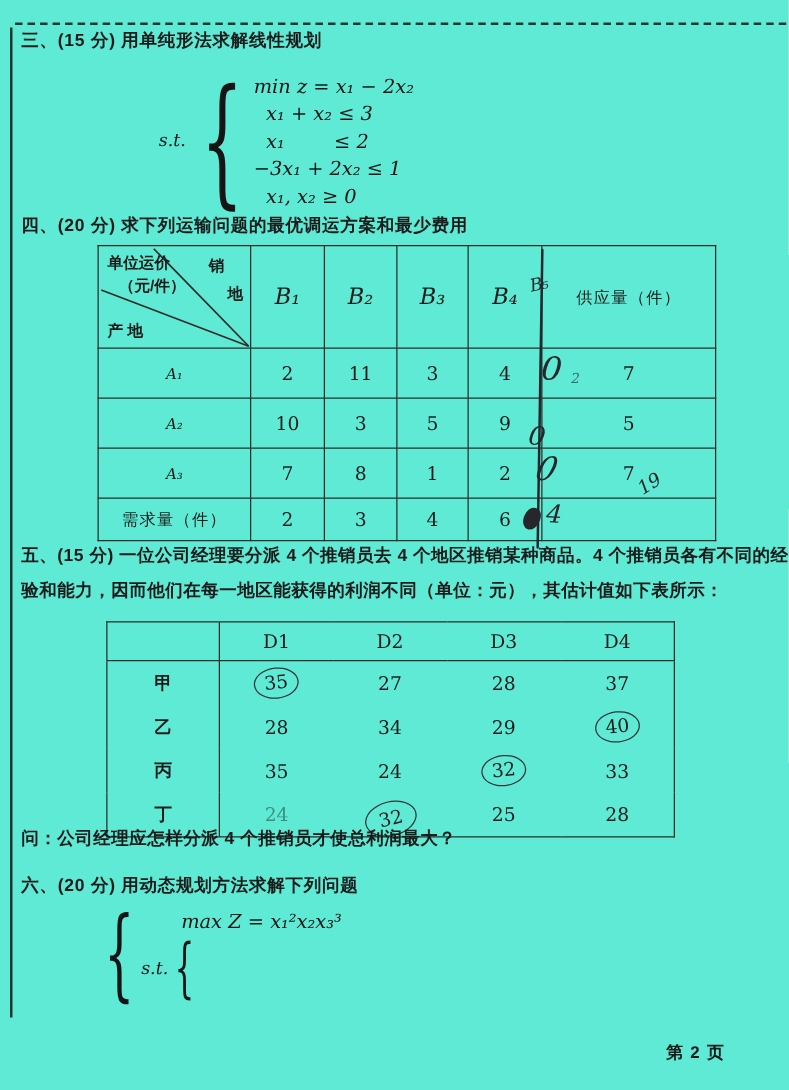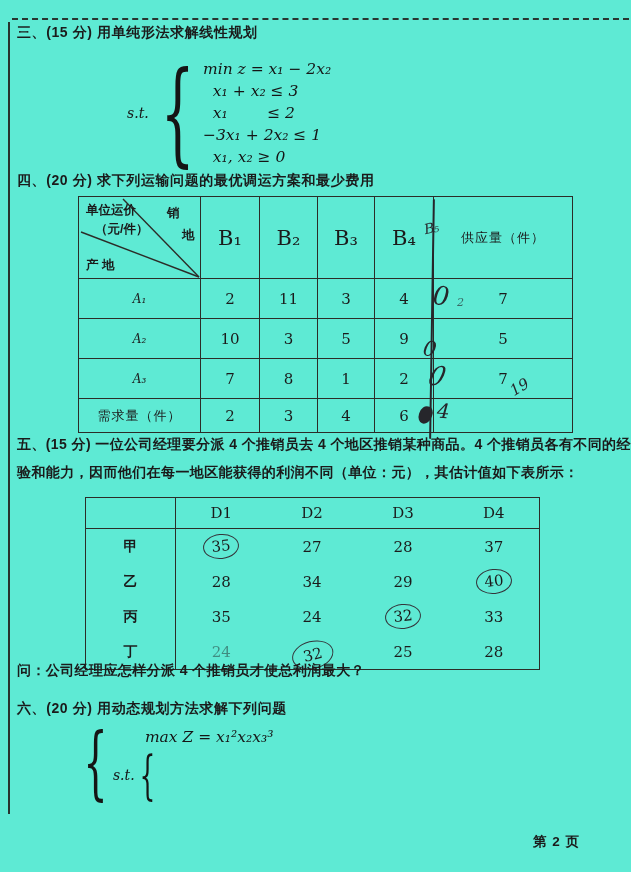--- a/index.html
+++ b/index.html
@@ -31,21 +31,21 @@
   .inner-row{display:flex;align-items:center;}
   .indent{padding-left:32px;}
 
   
   #ttable{position:absolute;left:78px;top:196px;border-collapse:collapse;table-layout:fixed;
           font-family:"DejaVu Serif","Liberation Serif",serif;font-size:15px;}
   #ttable td,#ttable th{border:1.6px solid #2c2c28;text-align:center;padding:4px;font-weight:400;}
   #ttable .hrow{height:82px;}
   #ttable .drow{height:40px;}
   #ttable .qrow{height:34px;}
-  .blabel{font-size:21px;}
+  .blabel{font-style:italic;font-size:18px;}
   .alabel{font-style:italic;font-size:12px;}
   .cnh{font-family:"Liberation Sans",sans-serif;font-weight:700;font-size:13px;letter-spacing:1px;}
   .corner{position:relative;}
   .corner svg{position:absolute;left:0;top:0;}
   .corner span{position:absolute;font-family:"Liberation Sans",sans-serif;font-weight:700;font-size:12.5px;white-space:nowrap;}
   .c-t1{left:7px;top:5px;}
   .c-t2{left:16px;top:24px;}
   .c-r1{left:88px;top:8px;}
   .c-r2{left:103px;top:30px;}
   .c-b1{left:7px;top:60px;}

